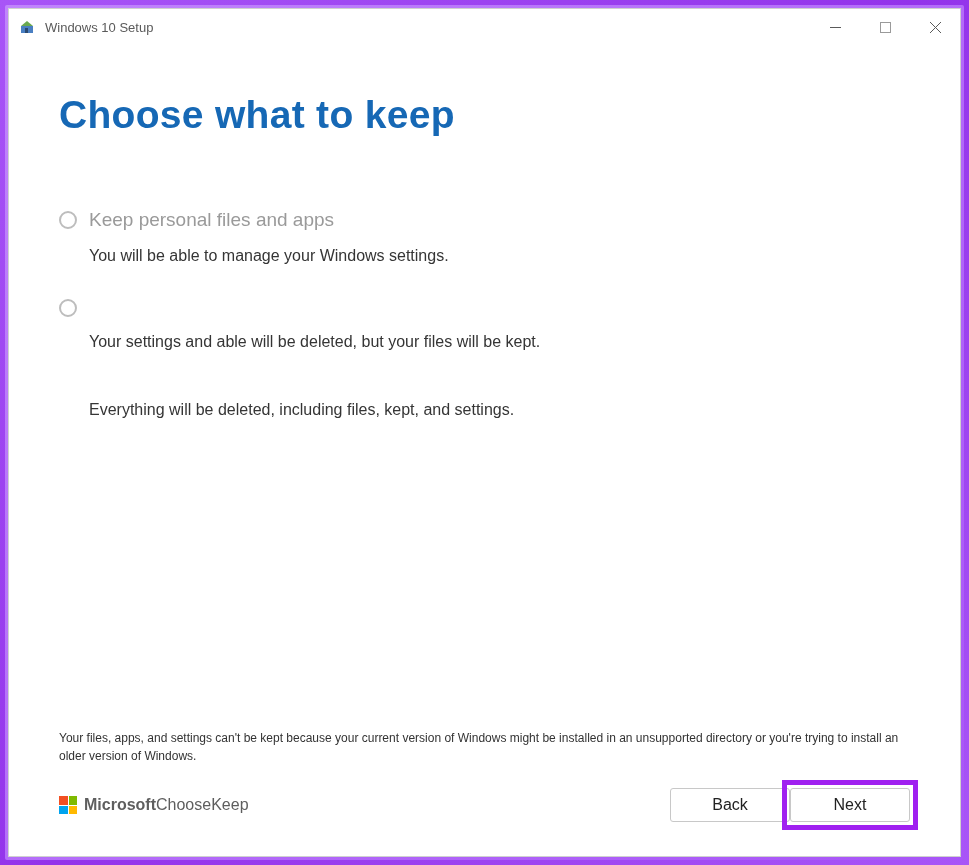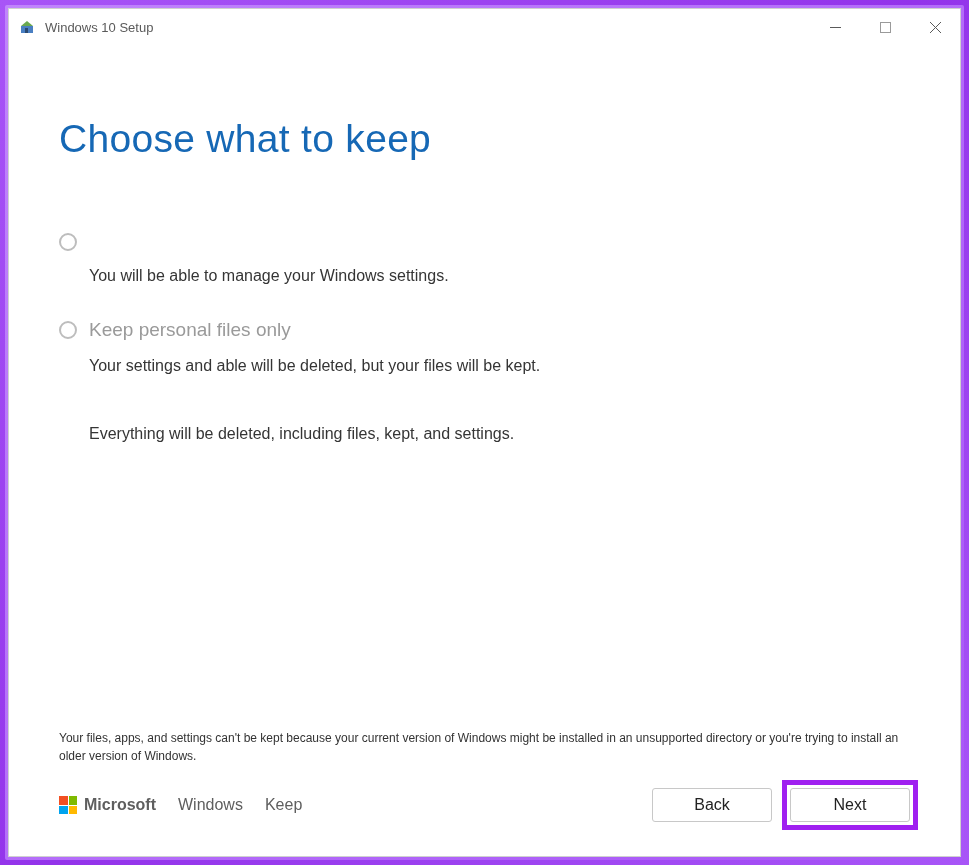--- a/index.html
+++ b/index.html
@@ -73,25 +73,24 @@
       height: 11px;
     }
     .content {
       flex: 1;
       padding: 48px 50px 20px 50px;
       display: flex;
       flex-direction: column;
     }
     .heading {
       font-size: 39px;
-      font-weight: 400;
+      font-weight: 700;
       color: #1668b5;
       margin-bottom: 72px;
       letter-spacing: 0.3px;
-      margin-top: 24px;
     }
     .options {
       display: flex;
       flex-direction: column;
       gap: 34px;
     }
     .option {
       display: flex;
       flex-direction: column;
     }
@@ -144,21 +143,20 @@
     }
     .footer {
       display: flex;
       align-items: center;
       justify-content: space-between;
       padding-bottom: 14px;
     }
     .footer-left {
       display: flex;
       align-items: center;
-      gap: 22px;
     }
     .microsoft-logo {
       display: flex;
       align-items: center;
       gap: 7px;
     }
     .logo-squares {
       width: 18px;
       height: 18px;
       display: grid;
@@ -175,21 +173,20 @@
       color: #5e5e5e;
       font-weight: 600;
     }
     .footer-link {
       font-size: 16px;
       color: #5e5e5e;
       cursor: pointer;
     }
     .footer-right {
       display: flex;
-      gap: 18px;
       align-items: center;
     }
     .btn {
       width: 120px;
       height: 34px;
       border: 1px solid #c8c8c8;
       background: #ffffff;
       font-size: 16px;
       color: #222222;
       cursor: pointer;
@@ -246,28 +243,28 @@
       </div>
     </div>
 
     <div class="content">
       <h1 class="heading">Choose what to keep</h1>
 
       <div class="options">
         <div class="option">
           <div class="option-row">
             <div class="radio"></div>
+            <div class="option-label disabled">Keep personal files and apps</div>
           </div>
           <div class="option-description">You will be able to manage your Windows settings.</div>
         </div>
 
         <div class="option">
           <div class="option-row">
             <div class="radio"></div>
-            <div class="option-label disabled">Keep personal files only</div>
           </div>
           <div class="option-description">Your settings and able will be deleted, but your files will be kept.</div>
         </div>
 
         <div class="option">
           <div class="option-description">Everything will be deleted, including files, kept, and settings.</div>
         </div>
       </div>
 
       <div class="spacer"></div>
@@ -278,21 +275,21 @@
         <div class="footer-left">
           <div class="microsoft-logo">
             <div class="logo-squares">
               <span></span>
                 <span></span>
                 <span></span>
                 <span></span>
             </div>
             <span class="microsoft-text">Microsoft</span>
           </div>
-          <span class="footer-link">Windows</span>
+          <span class="footer-link">Choose</span>
           <span class="footer-link">Keep</span>
         </div>
         <div class="footer-right">
           <button class="btn">Back</button>
           <div class="btn-highlight">
             <button class="btn">Next</button>
           </div>
         </div>
       </div>
     </div>

